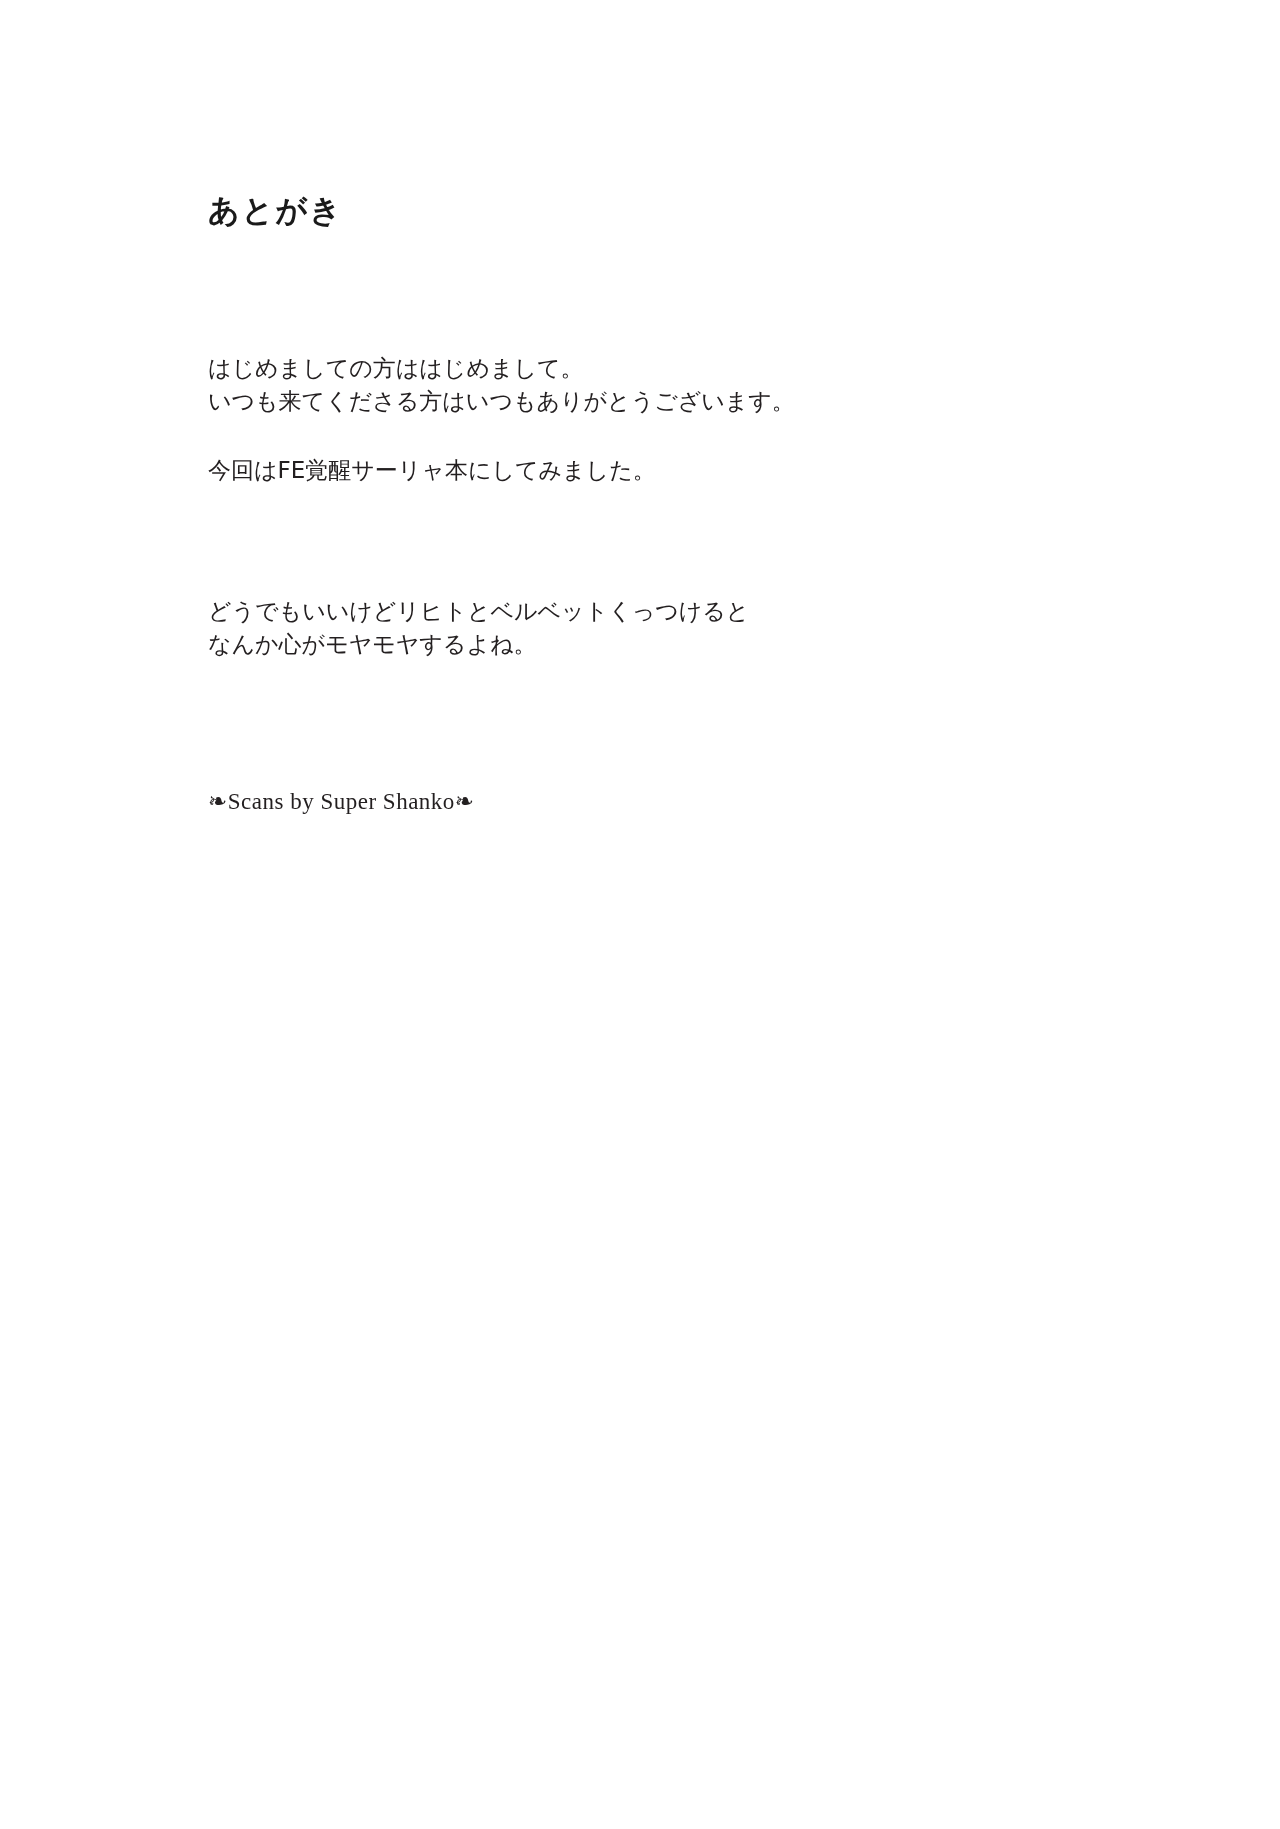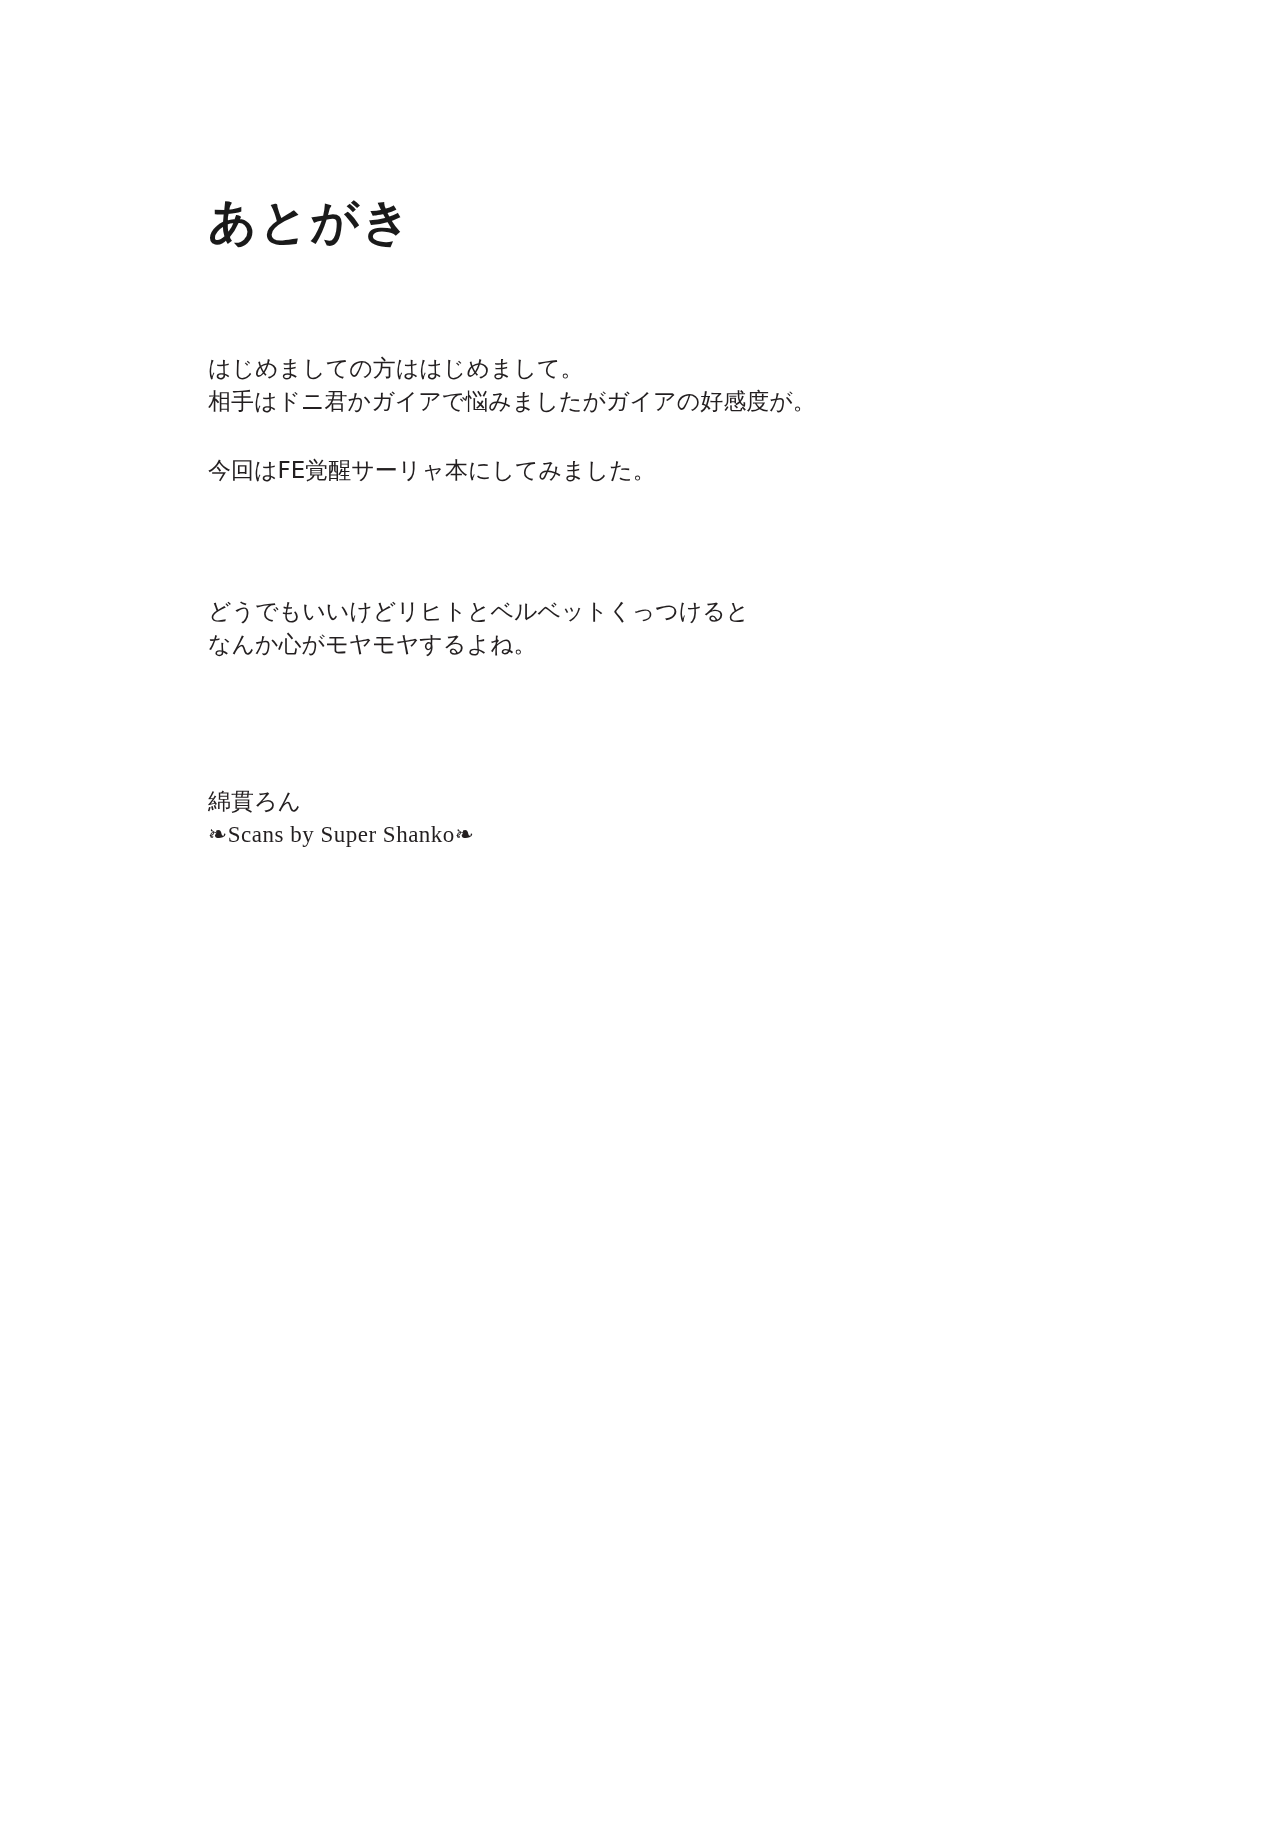--- a/index.html
+++ b/index.html
@@ -13,21 +13,21 @@
     height: 1829px;
     background: #ffffff;
     overflow: hidden;
     font-family: "DejaVu Sans", "Liberation Sans", sans-serif;
     color: #231f20;
   }
   .title {
     position: absolute;
     left: 208px;
     top: 190px;
-    font-size: 48px;
+    font-size: 31px;
     font-weight: 700;
     letter-spacing: 2px;
     color: #1a1a1a;
     white-space: pre;
   }
   .body-block {
     position: absolute;
     left: 208px;
     top: 352px;
     width: 860px;
@@ -58,28 +58,27 @@
 </style>
 </head>
 <body>
 
 <div class="page">
 
   <div class="title">あとがき</div>
 
   <div class="body-block">
     <p class="para">はじめましての方ははじめまして。
-相手はドニ君かガイアで悩みましたがガイアの好感度が。</p>
+いつも来てくださる方はいつもありがとうございます。</p>
     <div class="gap-md"></div>
     <p class="para">今回はFE覚醒サーリャ本にしてみました。</p>
     <div class="gap-md"></div>
     <div class="gap-md"></div>
     <div class="gap-md"></div>
     <p class="para">どうでもいいけどリヒトとベルベットくっつけると
 なんか心がモヤモヤするよね。</p>
     <div class="gap-lg"></div>
     <div style="height:26px"></div>
     <div class="gap-md"></div>
-    <div class="sign-name">綿貫ろん</div>
     <div class="scan-credit">❧Scans by Super Shanko❧</div>
   </div>
 
 </div>
 
 </body></html>

